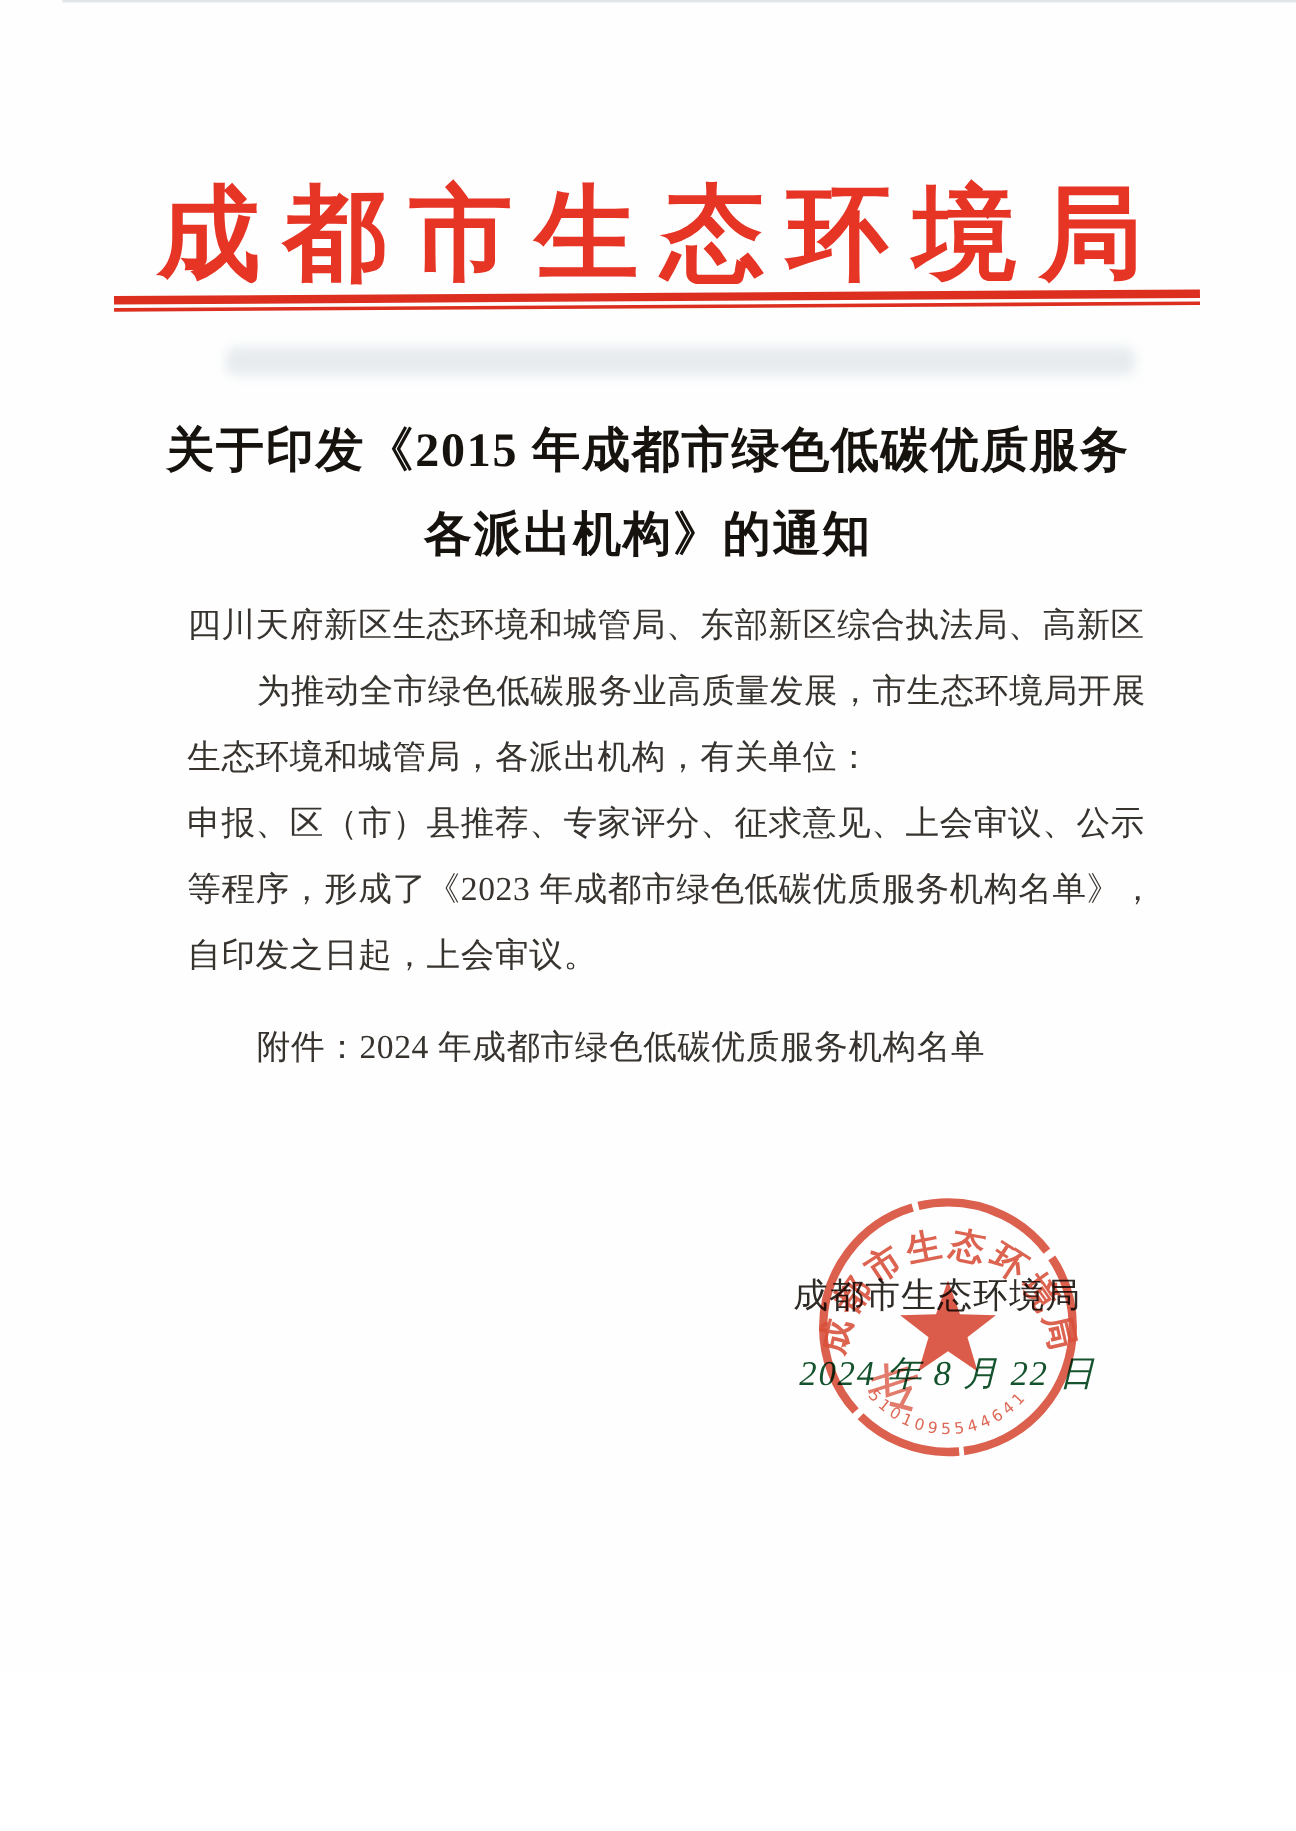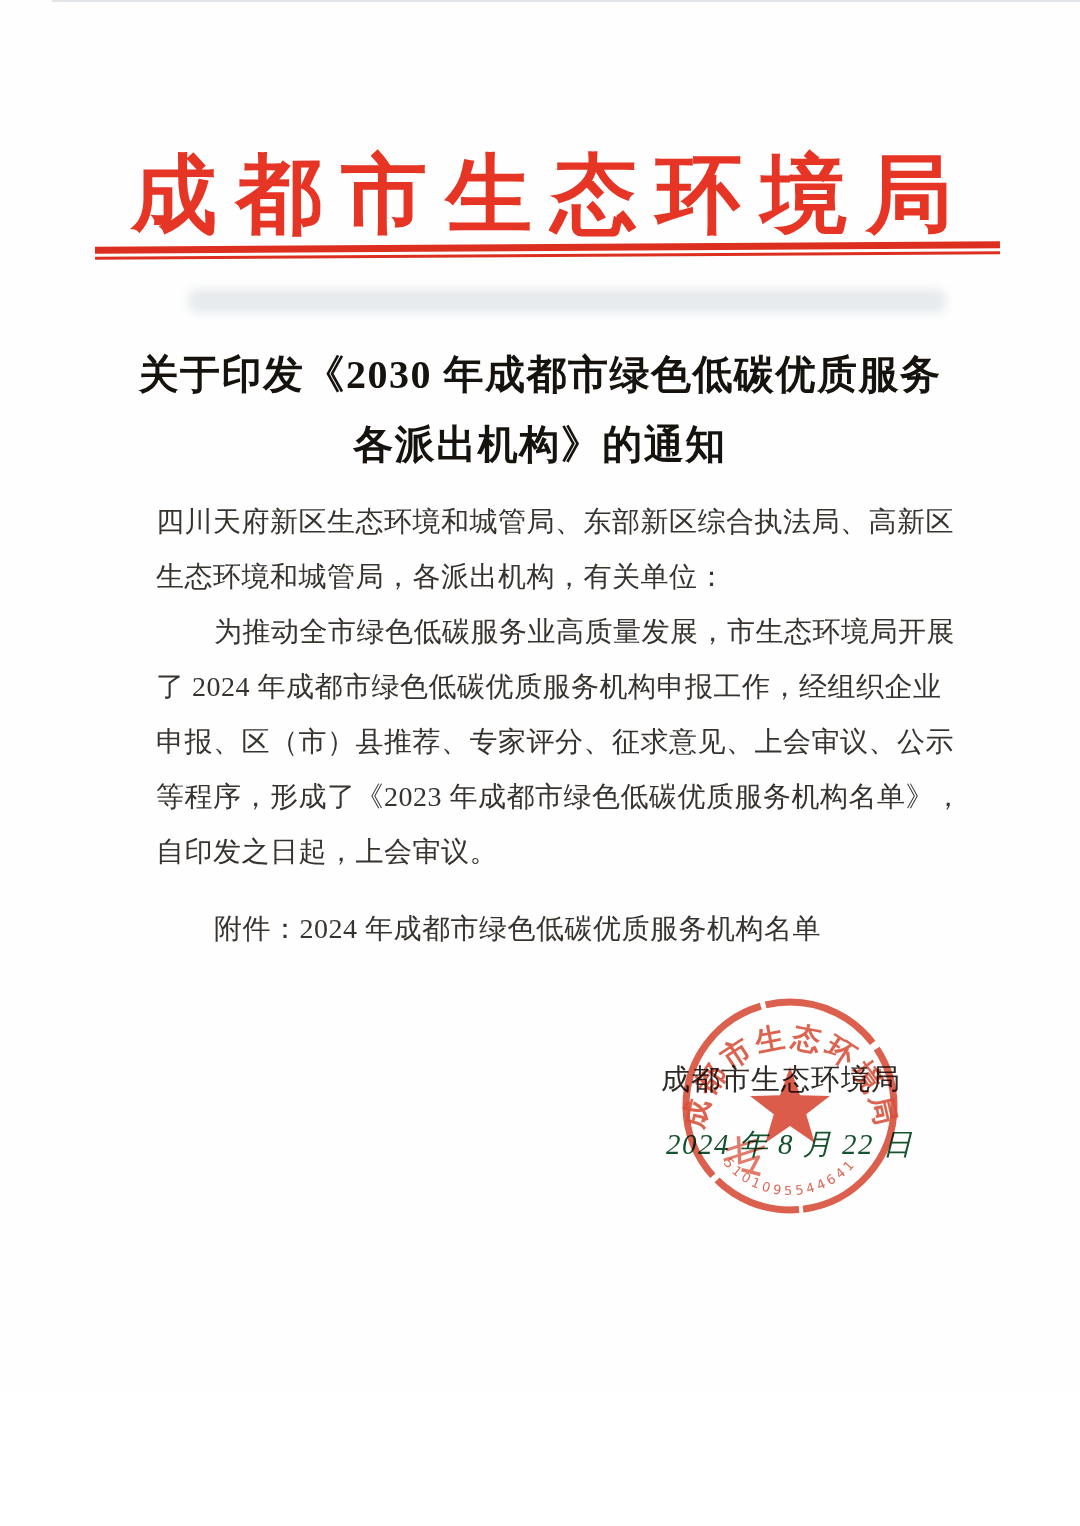--- a/index.html
+++ b/index.html
@@ -115,29 +115,28 @@
 
   <div class="scan-top-edge"></div>
 
   <div class="letterhead-title">成都市生态环境局</div>
 
   <div class="red-rule"></div>
 
   <div class="ghost-band"></div>
 
   <div class="doc-title">
-    <div>关于印发《2030 年成都市绿色低碳优质服务</div>
+    <div>关于印发《2015 年成都市绿色低碳优质服务</div>
     <div>各派出机构》的通知</div>
   </div>
 
   <div class="body-text">
     <div class="body-line">四川天府新区生态环境和城管局、东部新区综合执法局、高新区</div>
+    <div class="body-line indent">为推动全市绿色低碳服务业高质量发展，市生态环境局开展</div>
     <div class="body-line">生态环境和城管局，各派出机构，有关单位：</div>
-    <div class="body-line indent">为推动全市绿色低碳服务业高质量发展，市生态环境局开展</div>
-    <div class="body-line">了 2024 年成都市绿色低碳优质服务机构申报工作，经组织企业</div>
     <div class="body-line">申报、区（市）县推荐、专家评分、征求意见、上会审议、公示</div>
     <div class="body-line">等程序，形成了《2023 年成都市绿色低碳优质服务机构名单》，</div>
     <div class="body-line">自印发之日起，上会审议。</div>
     <div class="body-line attachment-line">附件：2024 年成都市绿色低碳优质服务机构名单</div>
   </div>
 
   <div class="sig-agency">成都市生态环境局</div>
   <div class="sig-date">2024 年 8 月 22 日</div>
 
   <svg class="seal" viewBox="0 0 226 226">

